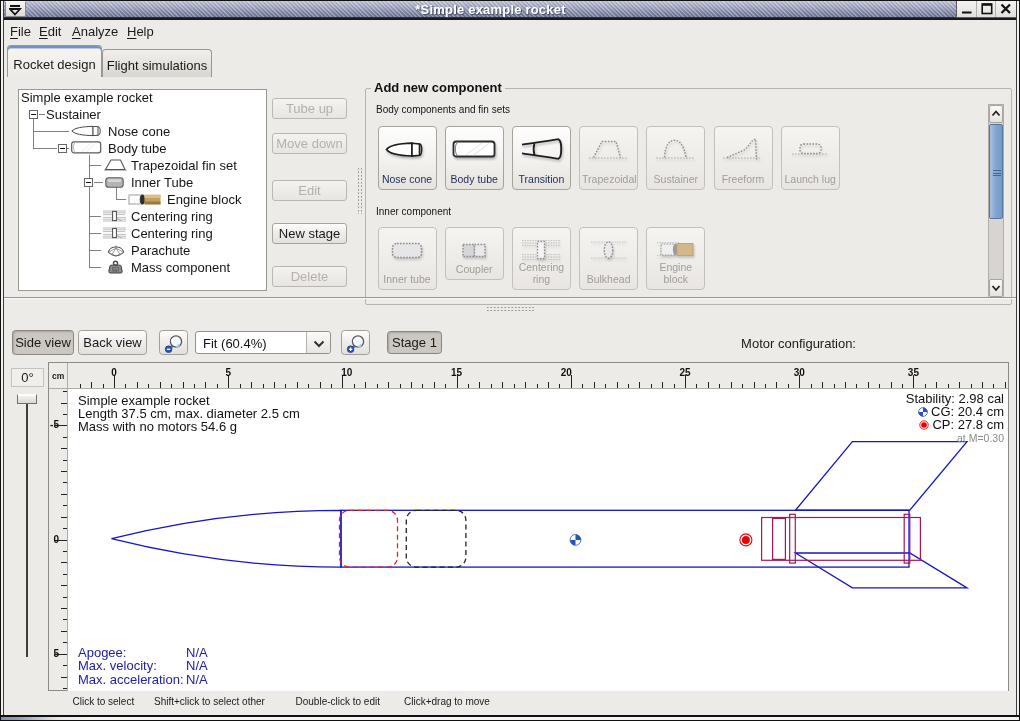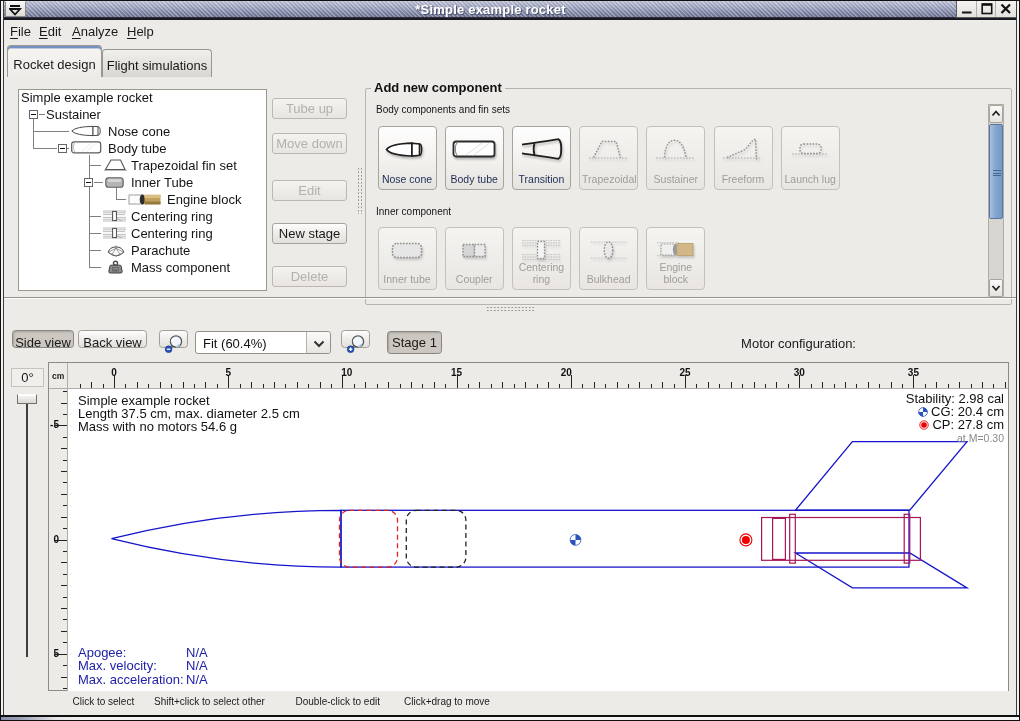--- a/index.html
+++ b/index.html
@@ -95,21 +95,21 @@
   #sb-thumb .grip { position:absolute; left:3px; top:45px; width:8px; height:6px;
     background:repeating-linear-gradient(#46688f 0 1px, transparent 1px 2.6px); }
 
   
   #upper-line1 { left:4px; top:297px; width:1012px; height:1px; background:#96938d; }
   #upper-line2 { left:4px; top:298px; width:1012px; height:1px; background:#fbfaf8; }
   #hdots { left:486px; top:306px; width:48px; height:7px;
     background-image:radial-gradient(#98958e 0.7px, transparent 0.8px); background-size:3.5px 3px; }
 
   
-  .tb-btn { position:absolute; top:330px; height:18px; border:1px solid #a39f98; border-radius:3.5px;
+  .tb-btn { position:absolute; top:330px; height:25px; border:1px solid #a39f98; border-radius:3.5px;
     background:linear-gradient(#fdfdfc,#efedea 50%,#e3e0db); font-size:13px; color:#1a1a1a; text-align:center; line-height:23px; }
   .tb-btn.pressed { background:#ccc8c1; border-color:#8b8780; box-shadow:inset 1px 1px 2px rgba(0,0,0,0.18); }
   .combo { position:absolute; border:1px solid #94918a; border-radius:3px; background:#fff; }
   .combo .combo-text { position:absolute; left:7px; top:3.5px; font-size:13px; color:#111; }
   .combo .combo-arrow { position:absolute; right:0; top:0; bottom:0; width:24px; border-left:1px solid #b5b2ac;
     background:linear-gradient(#fbfaf9,#e8e5e1); border-radius:0 3px 3px 0; }
   .combo .combo-arrow svg { position:absolute; left:6px; top:8px; }
   #motor-label { position:absolute; top:335.5px; font-size:13px; color:#1a1a1a; }
 
   
@@ -367,21 +367,21 @@
             <rect x="13" y="10" width="21" height="9.5" rx="3.5" fill="none" stroke="#909090" stroke-width="1.4" stroke-dasharray="1.6 1.4"></rect>
           </svg></span>
         <span class="clabel">Launch lug</span>
       </div>
       <div class="comp-btn disabled" style="left:377.5px; top:227px; height:63px">
         <span class="cicon"><svg width="46" height="30" viewBox="0 0 46 30">
             <rect x="8.5" y="8.5" width="29" height="14" rx="4.5" fill="#e6e6e6" stroke="#8e8e8e" stroke-width="1.5" stroke-dasharray="1.6 1.4"></rect>
           </svg></span>
         <span class="clabel">Inner tube</span>
       </div>
-      <div class="comp-btn disabled" style="left:444.7px; top:227px; height:63px">
+      <div class="comp-btn disabled" style="left:444.7px; top:227px; height:53px">
         <span class="cicon"><svg width="46" height="30" viewBox="0 0 46 30">
             <rect x="12" y="9.5" width="11.5" height="12" fill="#d6d6d6" stroke="#8e8e8e" stroke-width="1.4" stroke-dasharray="1.6 1.4"></rect>
             <rect x="23.5" y="9.5" width="10.5" height="12" fill="#e9e9e9" stroke="#8e8e8e" stroke-width="1.4" stroke-dasharray="1.6 1.4"></rect>
           </svg></span>
         <span class="clabel">Coupler</span>
       </div>
       <div class="comp-btn disabled" style="left:511.9px; top:227px; height:63px">
         <span class="cicon"><svg width="46" height="30" viewBox="0 0 46 30">
             <path d="M4 5.5 L42 5.5 M4 8 L42 8 M4 10.5 L42 10.5 M4 19.5 L42 19.5 M4 22 L42 22 M4 24.5 L42 24.5" stroke="#bdbdbd" stroke-width="0.9" stroke-dasharray="1.4 1.2"></path>
             <rect x="19.5" y="6.5" width="7" height="17" fill="#f4f4f4" stroke="#8e8e8e" stroke-width="1.3" stroke-dasharray="1.6 1.4"></rect>

